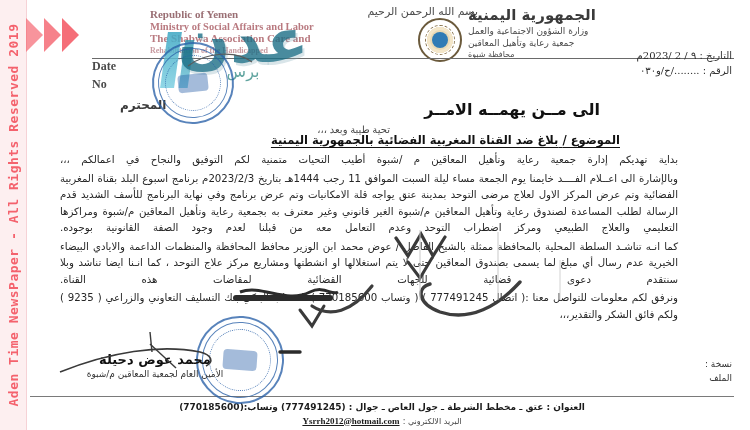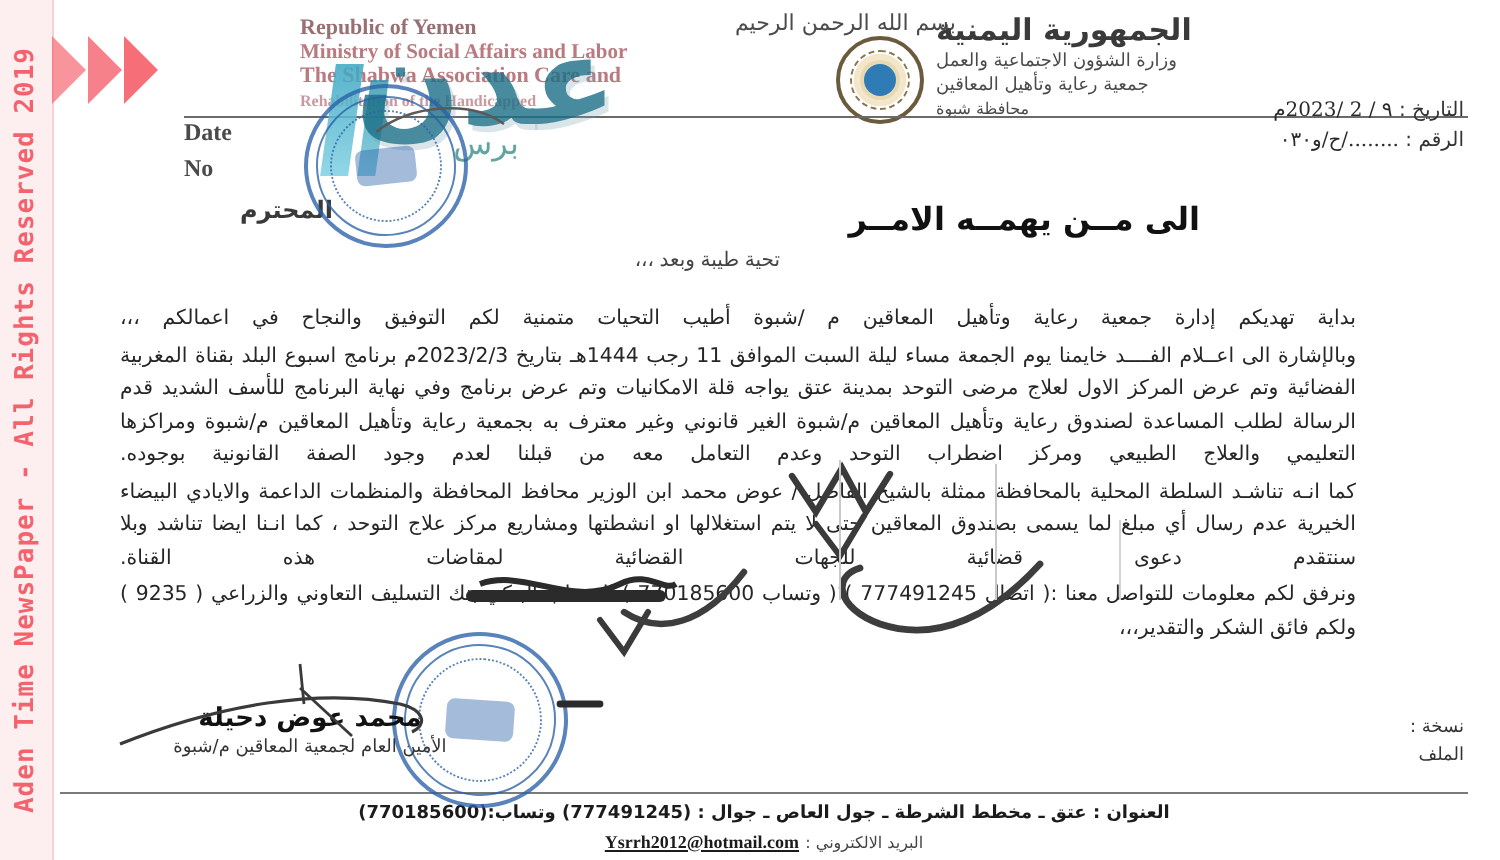--- a/index.html
+++ b/index.html
@@ -279,20 +279,24 @@
       </div>
     </div>
 
     <div class="muharram">المحترم</div>
   </div>
 
   <div id="to-whom">الى مــن يهمــه الامــر</div>
 
   <div id="salutation">تحية طيبة وبعد ،،،</div>
 
+  <div id="subject">
+    <span>الموضوع /</span>
+    <span>بلاغ ضد القناة المغربية الفضائية بالجمهورية اليمنية</span>
+  </div>
 
   <div id="body">
     <p>بداية تهديكم إدارة جمعية رعاية وتأهيل المعاقين م /شبوة أطيب التحيات متمنية لكم التوفيق والنجاح في اعمالكم ،،،</p>
     <p>وبالإشارة الى اعــلام الفــــد خايمنا يوم الجمعة مساء ليلة السبت الموافق 11 رجب 1444هـ بتاريخ 2023/2/3م برنامج اسبوع البلد بقناة المغربية الفضائية وتم عرض المركز الاول لعلاج مرضى التوحد بمدينة عتق يواجه قلة الامكانيات وتم عرض برنامج وفي نهاية البرنامج للأسف الشديد قدم الرسالة لطلب المساعدة لصندوق رعاية وتأهيل المعاقين م/شبوة الغير قانوني وغير معترف به بجمعية رعاية وتأهيل المعاقين م/شبوة ومراكزها التعليمي والعلاج الطبيعي ومركز اضطراب التوحد وعدم التعامل معه من قبلنا لعدم وجود الصفة القانونية بوجوده.</p>
     <p>كما انـه تناشـد السلطة المحلية بالمحافظة ممثلة بالشيخ الفاضل / عوض محمد ابن الوزير محافظ المحافظة والمنظمات الداعمة والايادي البيضاء الخيرية عدم رسال أي مبلغ لما يسمى بصندوق المعاقين حتى لا يتم استغلالها او انشطتها ومشاريع مركز علاج التوحد ، كما انـنا ايضا تناشد وبلا سنتقدم دعوى قضائية للجهات القضائية لمقاضات هذه القناة.</p>
     <p class="last">ونرفق لكم معلومات للتواصل معنا :( اتصال 777491245 ) ( وتساب 770185600 ) الحساب البنكي بنك التسليف التعاوني والزراعي ( 9235 ) ولكم فائق الشكر والتقدير،،،</p>
   </div>
 
   <div id="sign-block">
     <div id="sign-name">محمد عوض دحيلة</div>

